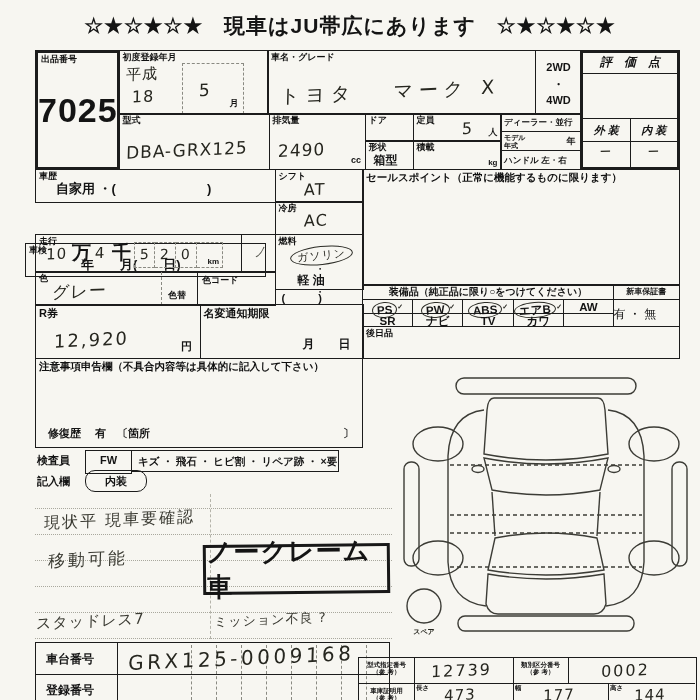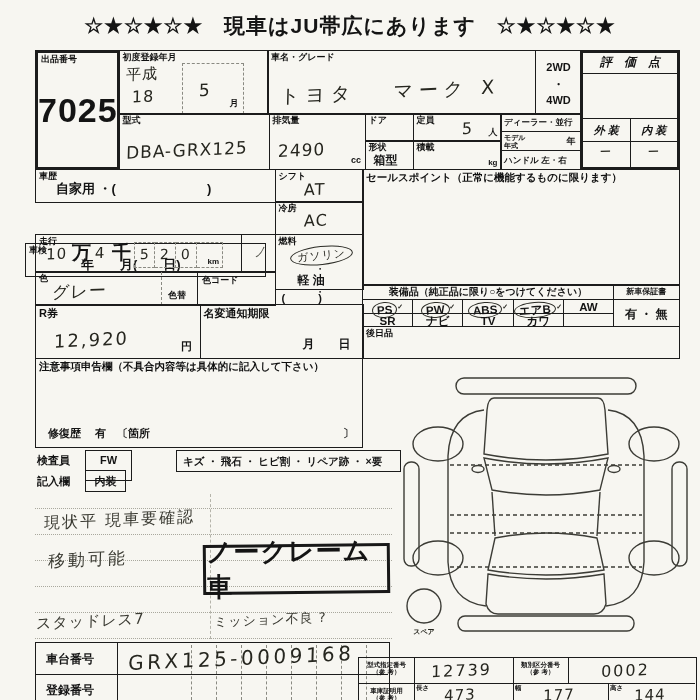--- a/index.html
+++ b/index.html
@@ -189,42 +189,42 @@
       <div class="eq-cell"><span class="circle-wrap">SR</span></div>
       <div class="eq-cell"><span class="circle-wrap">ナビ</span></div>
       <div class="eq-cell"><span class="circle-wrap">TV</span></div>
       <div class="eq-cell"><span class="circle-wrap">カワ</span></div>
       <div class="eq-cell"><span class="circle-wrap"></span></div>
     </div>
   </div>
 
   <div class="cell" style="left:612.5px;top:284px;width:67.5px;height:43px;">
     <div style="height:13px;font-size:8px;font-weight:700;text-align:center;border-bottom:1.5px solid #1c1c1c;padding-top:1px;">新車保証書</div>
-    <div style="text-align:center;font-size:12px;font-weight:700;padding-top:6px;">有 ・ 無</div>
+    <div style="text-align:left;font-size:12px;font-weight:400;padding-top:6px;">有 ・ 無</div>
   </div>
 
   <div class="cell" style="left:362px;top:325.5px;width:318px;height:33.5px;">
     <span class="lbl">後日品</span>
   </div>
 
   <div class="cell" style="left:35px;top:357.5px;width:328px;height:90px;">
     <span class="lbl" style="font-size:10.5px;">注意事項申告欄（不具合内容等は具体的に記入して下さい）</span>
     <span style="position:absolute;left:12px;bottom:6px;font-size:11px;font-weight:700;white-space:nowrap;">修復歴　 有　〔箇所</span>
     <span style="position:absolute;right:8px;bottom:6px;font-size:11px;font-weight:700;">〕</span>
   </div>
 
   <div class="abs" style="left:37px;top:453px;font-size:11px;font-weight:700;">検査員</div>
   <div class="abs" style="left:37px;top:474px;font-size:11px;font-weight:700;">記入欄</div>
-  <div class="cell" style="left:85px;top:450px;width:47px;height:31px;">
+  <div class="cell" style="left:85px;top:450px;width:47px;height:24px;">
     <div style="text-align:center;font-size:11px;font-weight:700;padding-top:3px;">FW</div>
   </div>
-  <div class="cell" style="left:131px;top:450px;width:225px;height:21.5px;margin-left:45px;">
+  <div class="cell" style="left:131px;top:450px;width:208px;height:21.5px;">
     <div style="font-size:10.5px;font-weight:700;padding:4px 0 0 6px;white-space:nowrap;">キズ ・ 飛石 ・ ヒビ割 ・ リペア跡 ・ ×要</div>
   </div>
-  <div class="cell" style="left:85px;top:470px;width:41px;height:21.5px;">
+  <div class="cell" style="left:85px;top:470px;width:62px;height:21.5px;border-radius:10px;">
     <div style="text-align:center;font-size:11px;font-weight:700;padding-top:3px;">内装</div>
   </div>
 
   <div class="hdash" style="left:35px;top:508px;width:357px;"></div>
   <div class="hdash" style="left:35px;top:534px;width:357px;"></div>
   <div class="hdash" style="left:35px;top:560px;width:357px;"></div>
   <div class="hdash" style="left:35px;top:586px;width:357px;"></div>
   <div class="hdash" style="left:35px;top:612px;width:357px;"></div>
   <div class="hdash" style="left:35px;top:638px;width:357px;"></div>
   <div class="vdash" style="left:210px;top:494px;height:145px;border-left-color:#b5b4aa;"></div>

